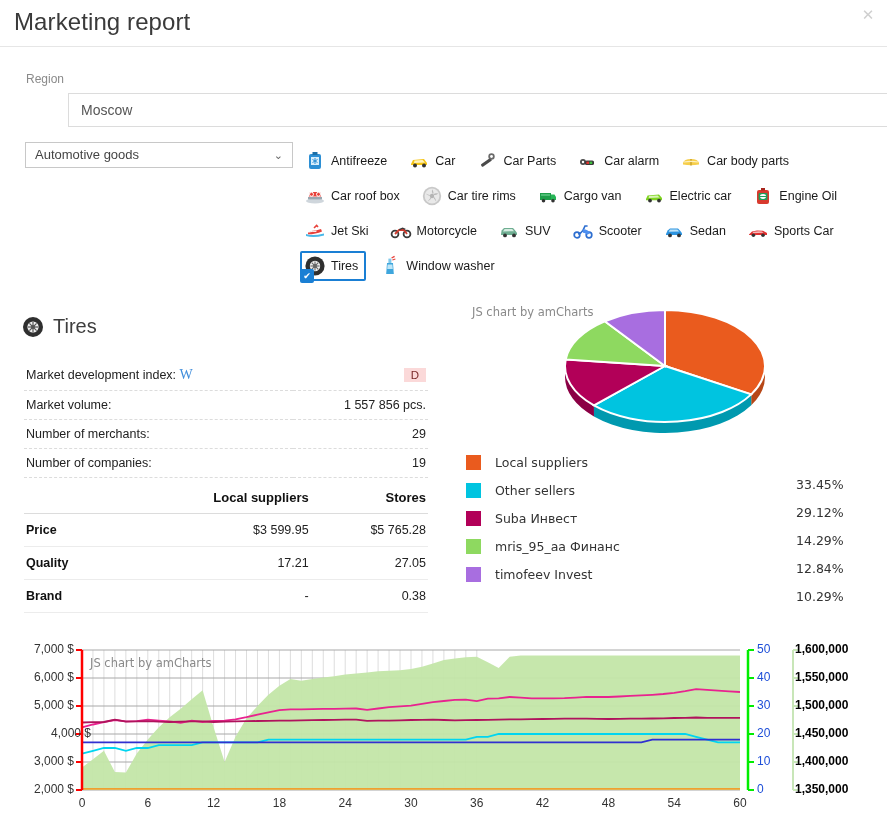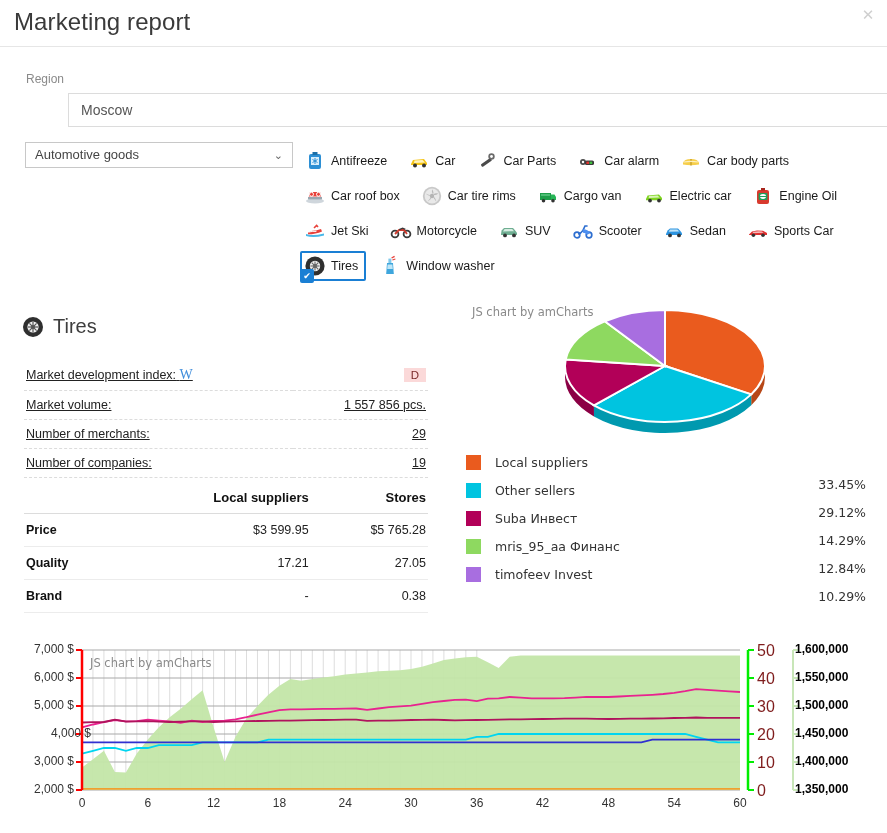--- a/index.html
+++ b/index.html
@@ -85,21 +85,21 @@
     position:absolute; left:22px; top:315px;
     display:flex; align-items:center; gap:9px;
   }
   .tires-head .t { font-size:20px; color:#3d3d3d; }
 
   .info-table {
     position:absolute; left:24px; top:360px; width:404px;
     border-collapse:collapse; font-size:12.5px; color:#222;
   }
   .info-table td {
-    padding:7px 2px; border-bottom:1px dashed #dcdcdc;text-decoration:underline;
+    padding:7px 2px; border-bottom:1px dashed #dcdcdc;
   }
   .info-table td.v { text-align:right; }
   .wiki { color:#3f8ddb; font-family:"Liberation Serif", serif; font-size:14px; }
   .grade {
     display:inline-block; background:#fbd9d9; color:#7b2a2a;
     padding:1px 7px; font-size:11.5px;
   }
 
   .cmp-table {
     position:absolute; left:24px; top:482px; width:404px;
@@ -122,27 +122,27 @@
     position:absolute; font-size:11.5px; color:#8a8a8a;
     font-family:"DejaVu Sans", sans-serif;
   }
   .legend { position:absolute; left:11px; top:148px; width:400px; }
   .legend-row {
     display:flex; align-items:center; height:28px;
     font-size:12.5px; color:#333; font-family:"DejaVu Sans", sans-serif;
   }
   .swatch { width:15px; height:15px; flex:0 0 15px; }
   .legend-name { margin-left:14px; flex:1 1 auto; }
-  .legend-val { width:70px; text-align:right;margin-top:44px; }
+  .legend-val { width:70px; text-align:left;margin-top:44px; }
 
   
   .line-wrap { position:absolute; left:0px; top:636px; width:887px; height:197px; }
   .ax-l { position:absolute; font-size:12px; color:#333; text-align:right; width:74px; }
   .ax-b { position:absolute; font-size:12px; color:#333; text-align:center; width:40px; top:160px; }
-  .ax-r1 { position:absolute; font-size:16px; color:#7f1d1d; left:757px; width:26px; }
+  .ax-r1 { position:absolute; font-size:12px; color:#1d4ed8; left:757px; width:26px; }
   .ax-r2 { position:absolute; font-size:12px; color:#000000; left:795px; width:86px;font-weight:bold; }
   .amc2 { position:absolute; left:90px; top:20px; font-size:11.5px; color:#8a8a8a;
           font-family:"DejaVu Sans", sans-serif; }
 </style>
 </head>
 <body>
 
 <div id="app">
 
   <div class="titlebar">

